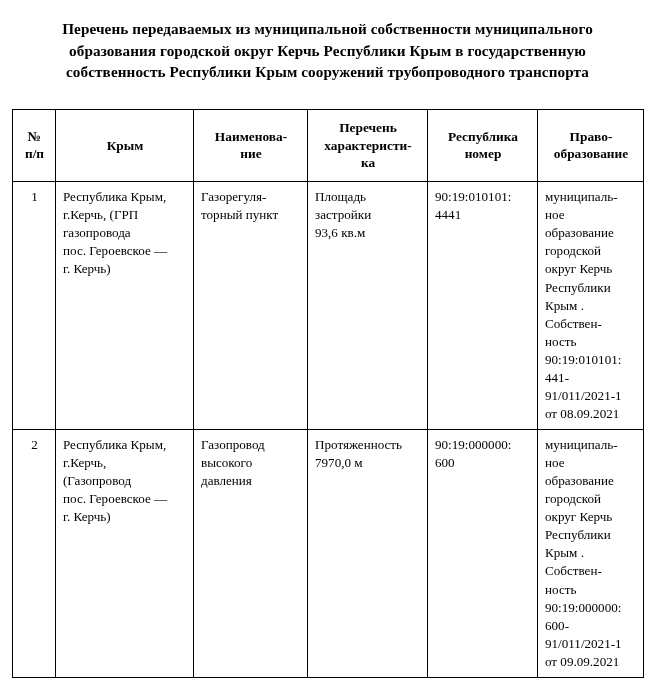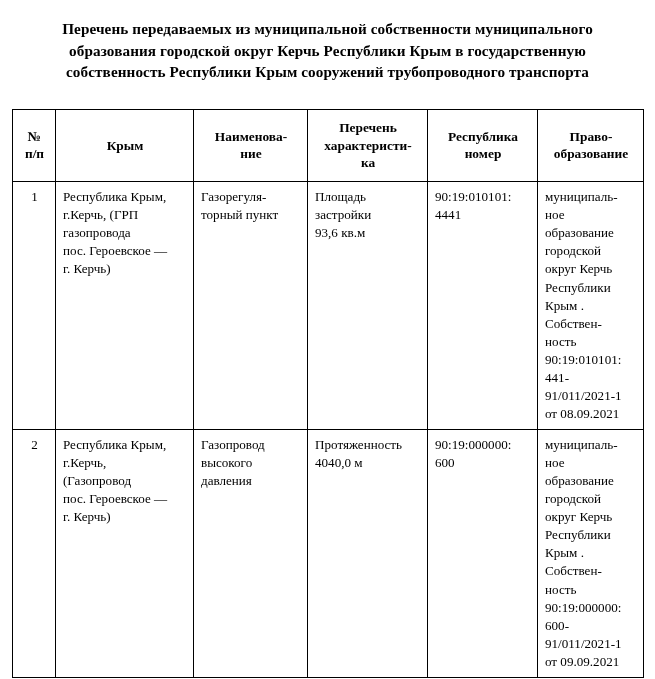--- a/index.html
+++ b/index.html
@@ -144,21 +144,21 @@
           <td class="cell-num cell-text">2</td>
           <td class="cell-text">Республика Крым,
 г.Керчь,
 (Газопровод
    пос. Героевское —
    г. Керчь)</td>
           <td class="cell-text">Газопровод
 высокого
 давления</td>
           <td class="cell-text">Протяженность
-4040,0 м</td>
+7970,0 м</td>
           <td class="cell-text">90:19:000000:
 600</td>
           <td class="cell-text">муниципаль-
 ное
 образование
 городской
 округ Керчь
 Республики
 Крым .
 Собствен-

